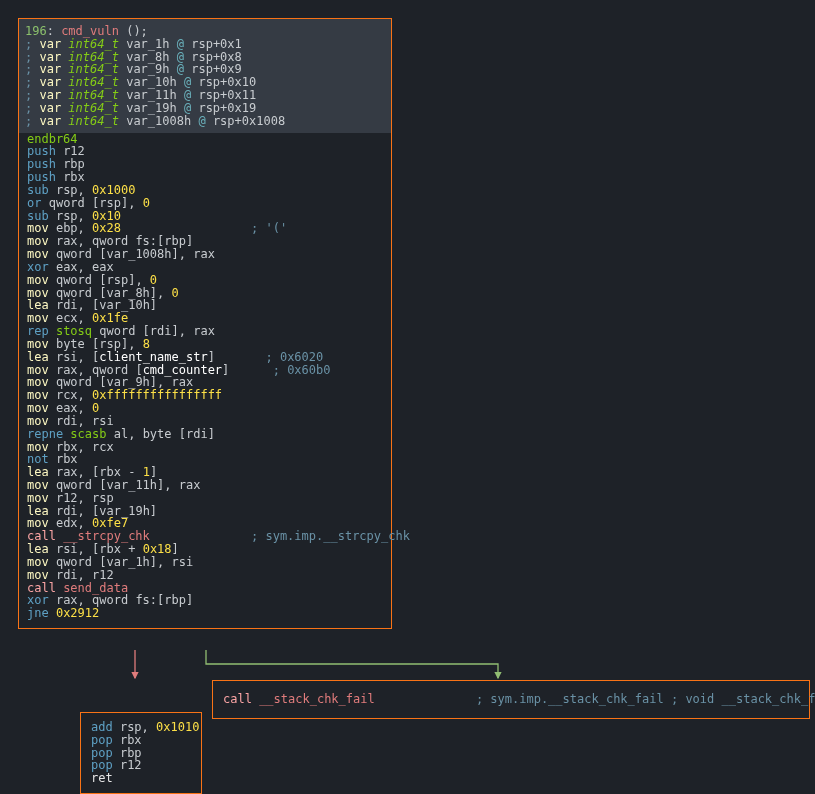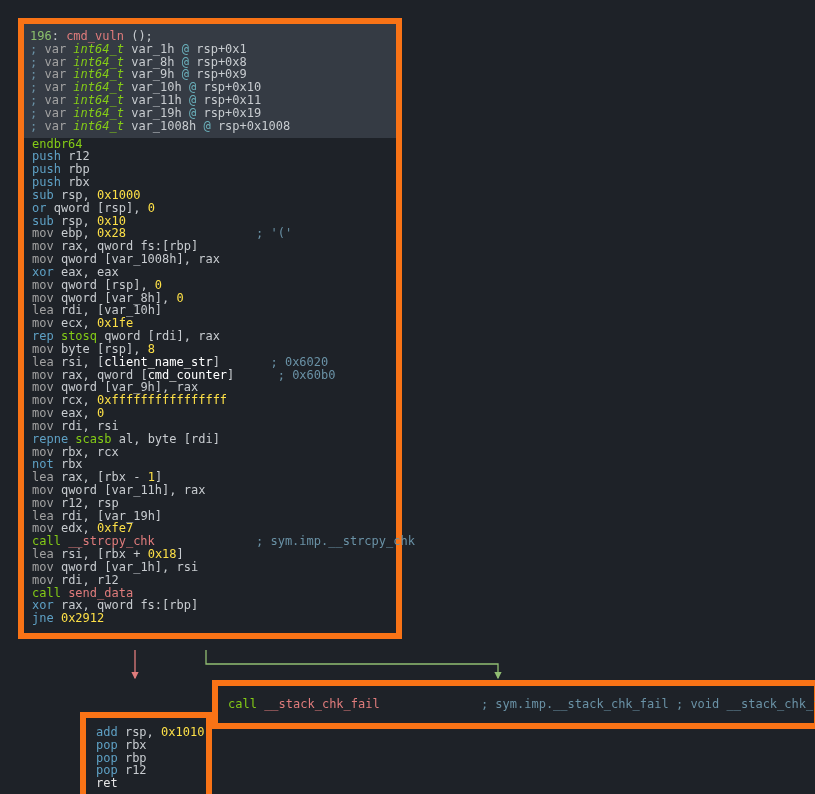--- a/index.html
+++ b/index.html
@@ -8,21 +8,21 @@
     background: #1e2228;
     font-family: 'Menlo', 'Consolas', 'DejaVu Sans Mono', monospace;
     font-size: 12px;
     line-height: 1.07;
     color: #c8ccd0;
     width: 815px;
     height: 794px;
     overflow: hidden;
   }
   .block {
-    border: 6px solid #f97316;
+    border: 1px solid #f97316;
     background: #1e2228;
     position: absolute;
     padding: 6px 8px 8px 8px;
   }
   .main-block {
     top: 18px;
     left: 18px;
     width: 356px;
   }
   .in-header {
@@ -37,23 +37,23 @@
     padding: 8px 10px;
   }
   .fail-block {
     top: 680px;
     left: 212px;
     width: 576px;
     padding: 12px 10px 12px 10px;
   }
   .line { white-space: pre; }
   
-  .mnemonic { color: #a3a3a3; }
+  .mnemonic { color: #fef9c3; }
   .mn-flow { color: #5ea0c4; }   
-  .mn-call { color: #84cc16; }
+  .mn-call { color: #fca5a5; }
   .mn-yellow { color: #e5e5e5; } 
   .reg { color: #c8ccd0; }
   .num { color: #fde047; }
   .cmt { color: #6a92a6; }
   .punct { color: #c8ccd0; }
   .sym-red { color: #e07c7c; }
   .sym-magenta { color: #ffffff; }
   .fn-title { color: #e07c7c; }
   .fn-addr { color: #8bc06c; }
   .var-type { color: #84cc16; font-style: italic; }

